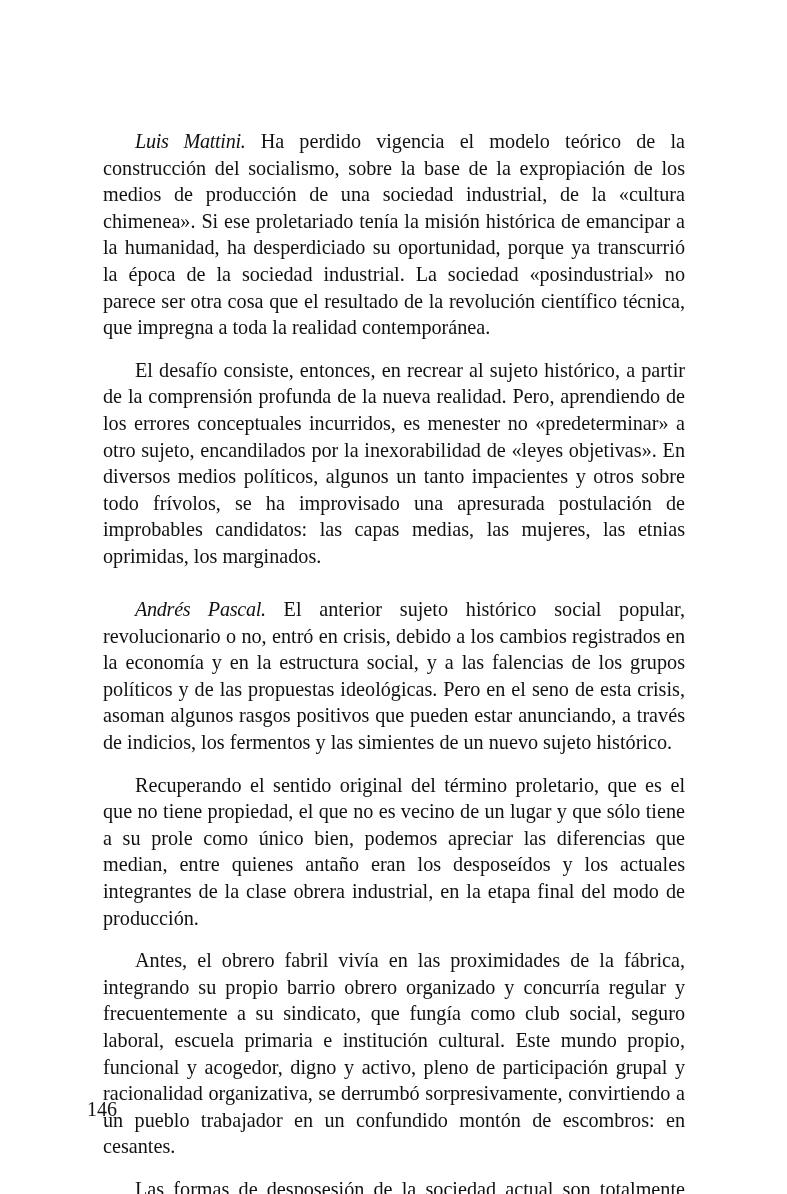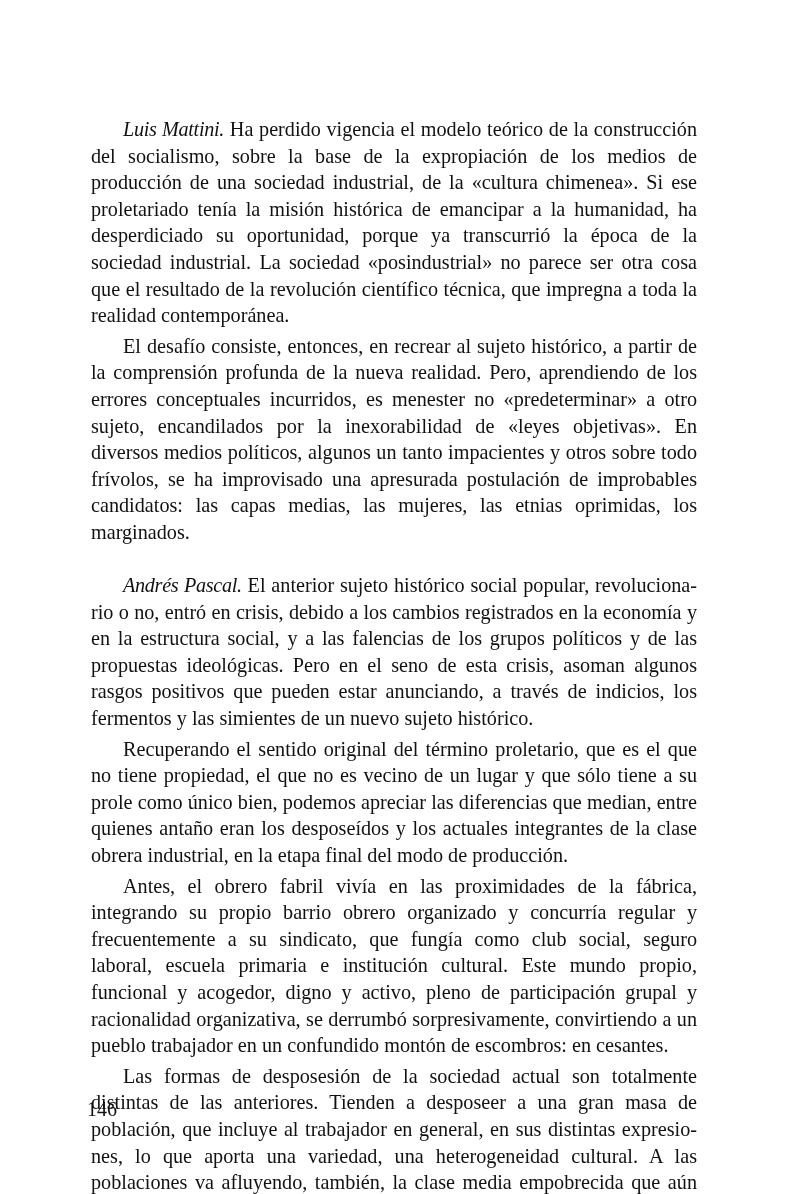--- a/index.html
+++ b/index.html
@@ -8,21 +8,21 @@
       position: absolute;
       left: 87px;
       top: 112px;
       width: 614px;
       font-family: "Liberation Serif", "DejaVu Serif", serif;
       font-size: 20.2px;
       line-height: 26.6px;
       color: #111111;
     }
     .para {
-      margin: 4px;
+      margin: 16px;
       text-align: justify;
       text-indent: 32px;
       hyphens: manual;
     }
     .para.section-start { margin-top: 26.6px; }
     .speaker {
       font-style: italic;
       letter-spacing: -0.3px;
     }
     .page-number {

